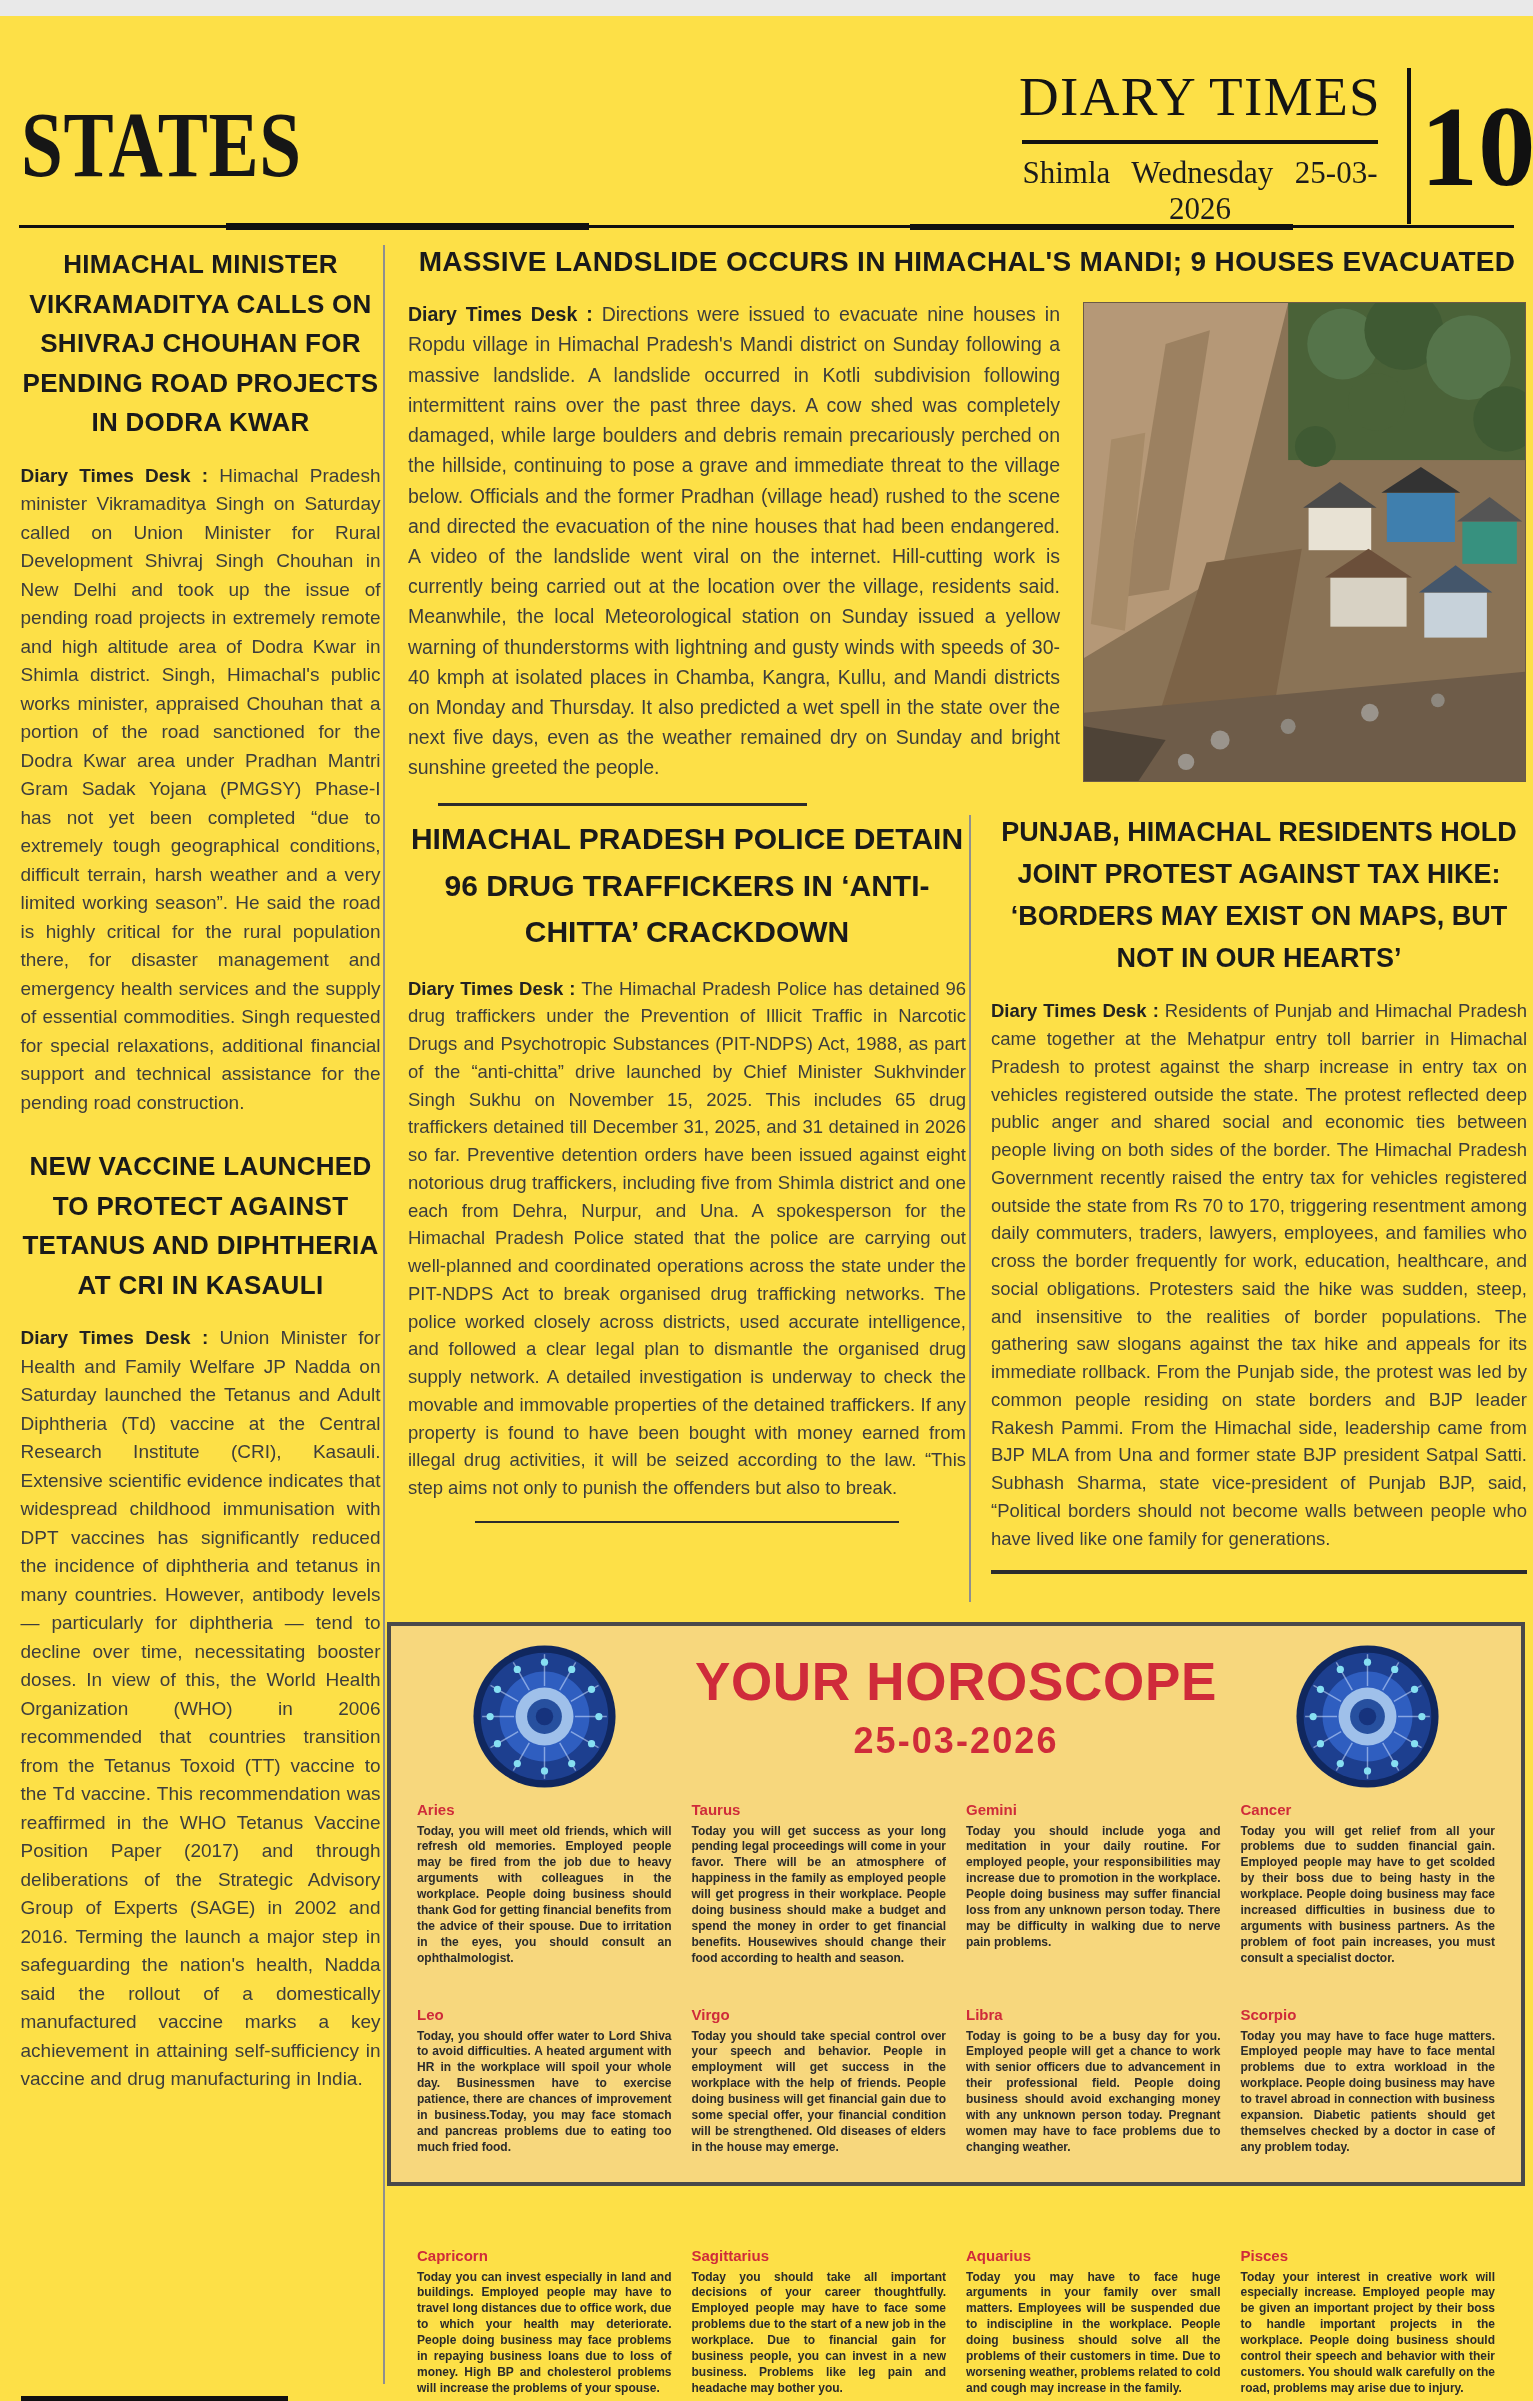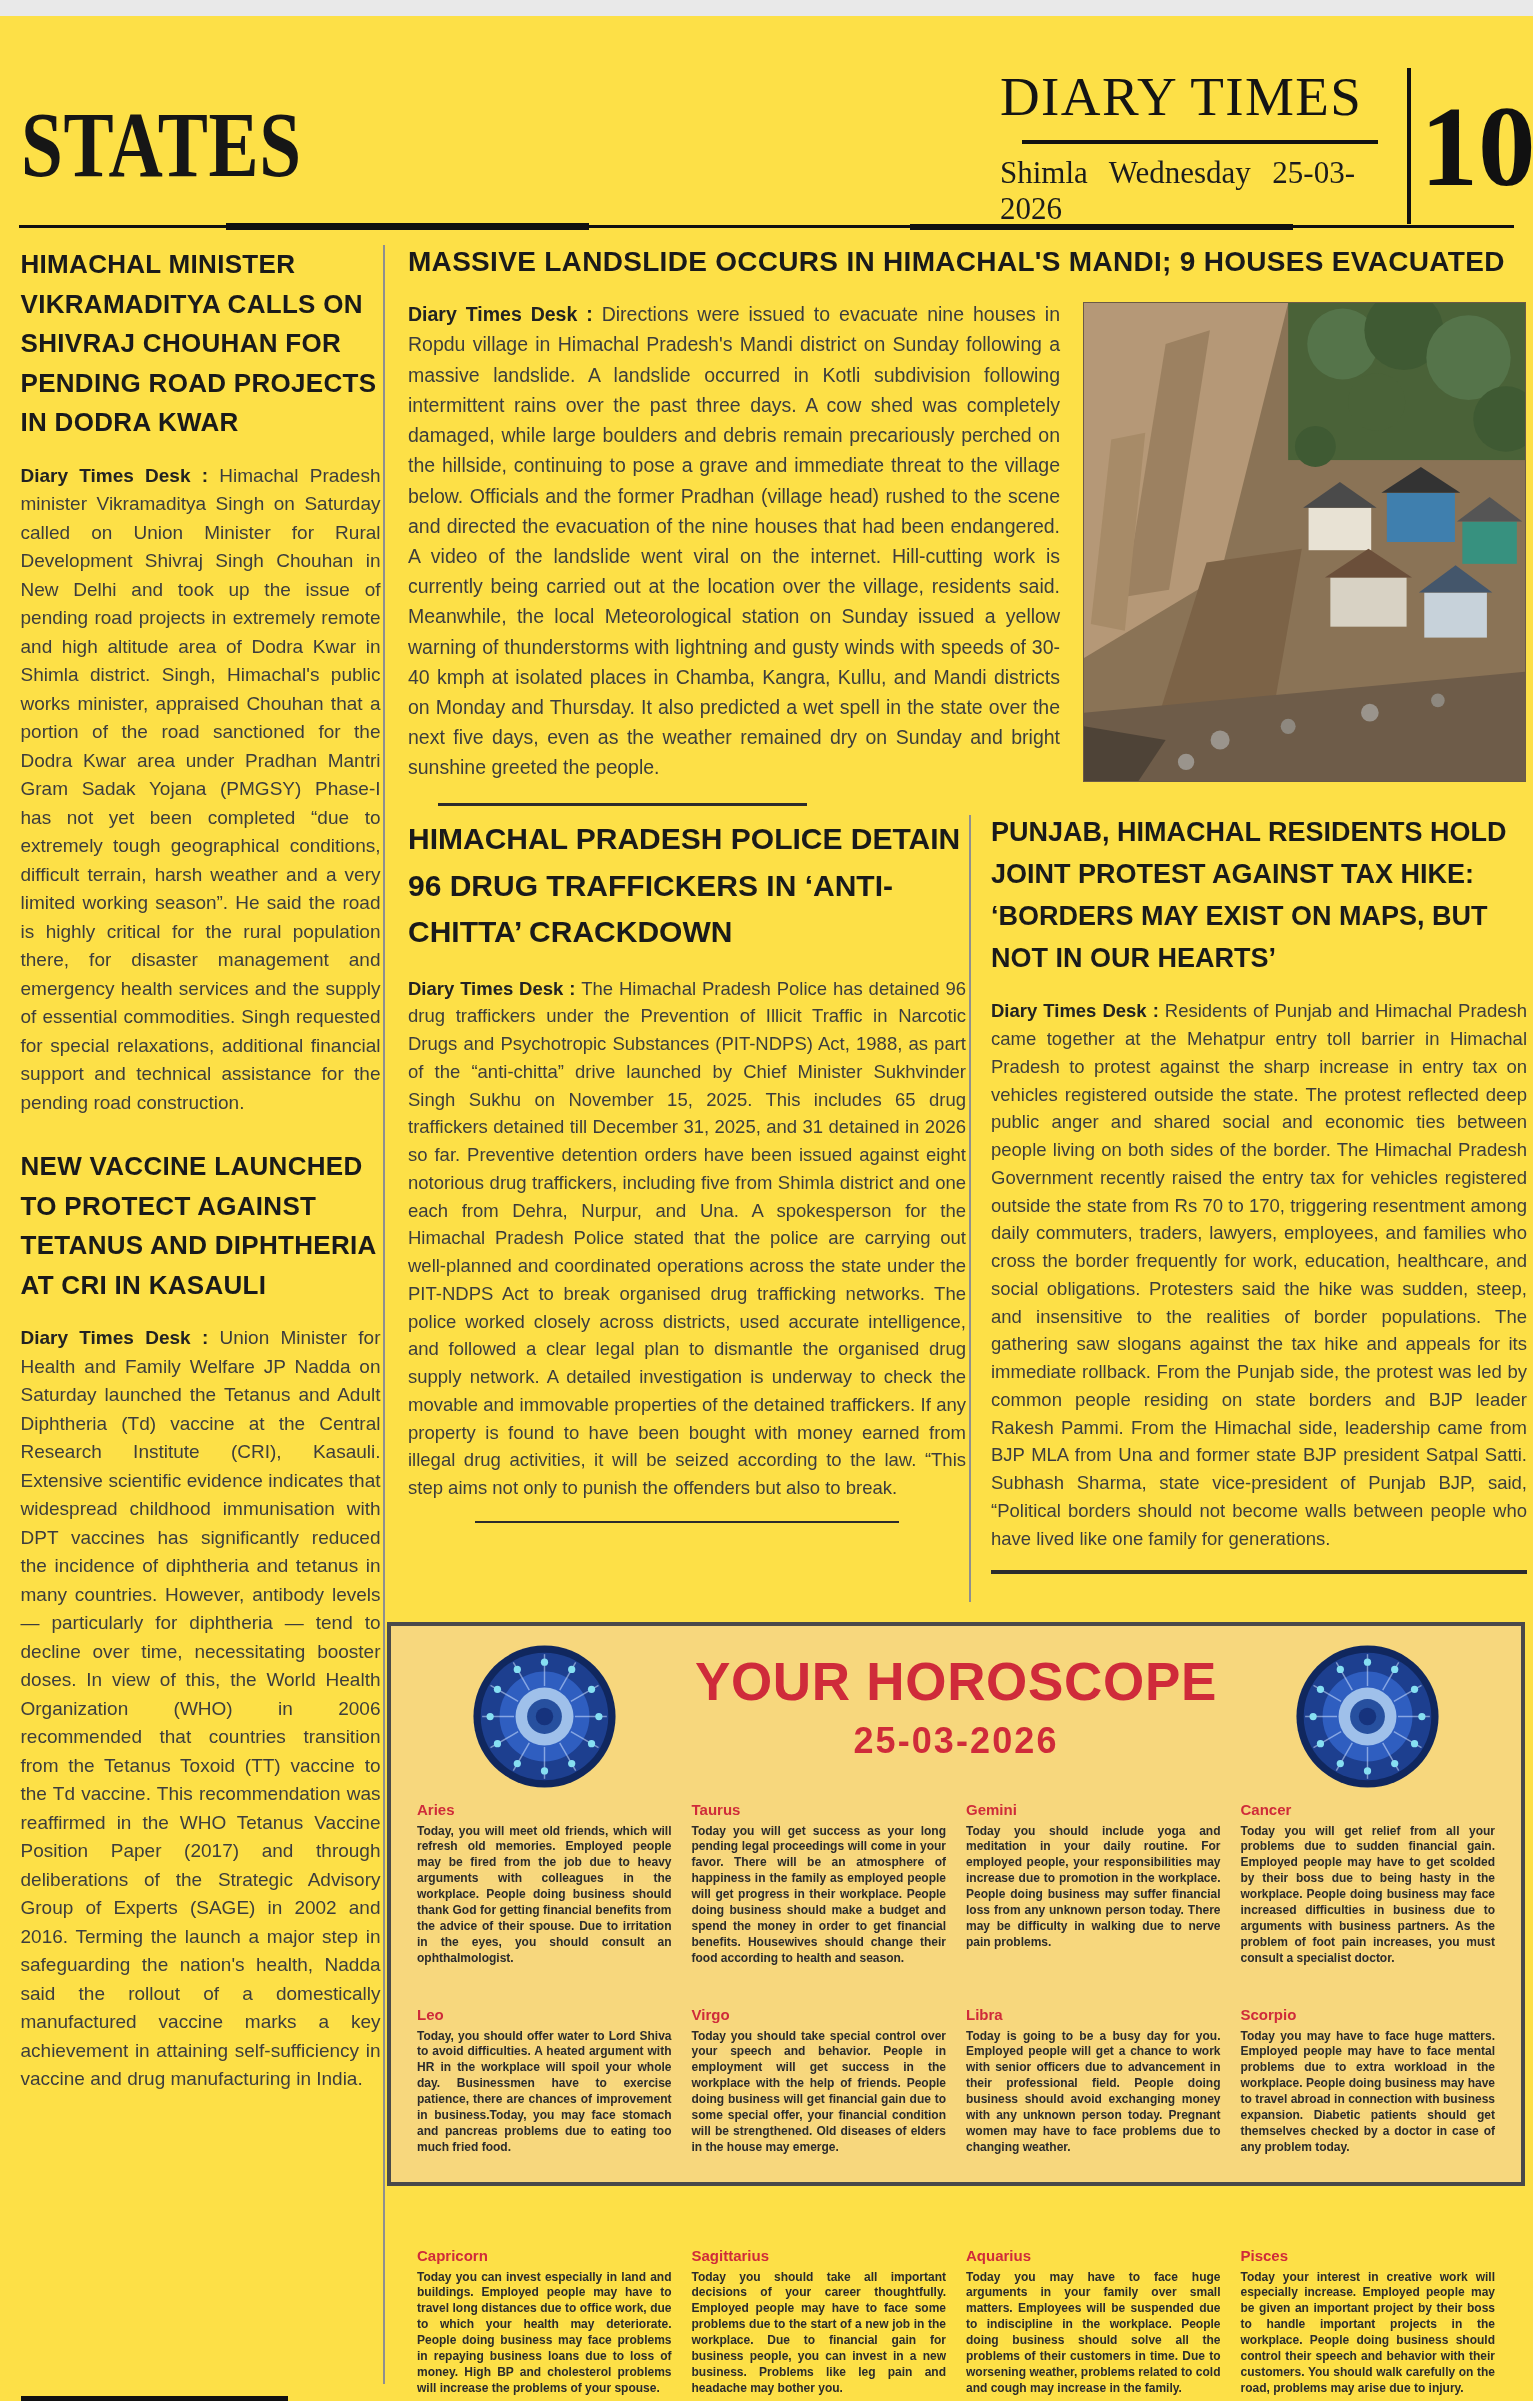--- a/index.html
+++ b/index.html
@@ -8,38 +8,38 @@
     position:relative; width:1533px; height:2401px; margin:16px auto;
     background:#fde047; font-family:"Liberation Sans", sans-serif; overflow:hidden;
   }
   
   .states-title {
     position:absolute; left:20.5px; top:63px;
     font-family:"Liberation Serif", serif; font-size:94px; font-weight:700;
     color:#161616; letter-spacing:0.7px; transform:scaleX(.80); transform-origin:left;
     line-height:1.4;
   }
-  .mast { position:absolute; left:1000px; top:49px; width:400px; text-align:left; }
+  .mast { position:absolute; left:1000px; top:49px; width:400px; text-align:center; }
   .mast-title { font-family:"Liberation Serif", serif; font-size:55px; color:#141414; letter-spacing:1.4px; }
   .mast-rule { width:356px; height:3.4px; background:#121212; margin:12.3px auto 11px; }
   .mast-dateline { font-family:Liberation Serif, serif; font-size:31px; color:#1c1c1c; word-spacing:13.7px; }
   .pagenum-box { position:absolute; left:1407px; top:52px; height:156px; border-left:4.1px solid #111;
     padding-left:9.6px; display:flex; align-items:center; }
   .pagenum-text { font-family:"Liberation Serif", serif; font-weight:700; font-size:115px; color:#111; line-height:1; }
   .hdr-rule   { position:absolute; left:19px;  top:209px; width:1495px; height:3.4px;  background:#101010; }
   .hdr-rule-a { position:absolute; left:226px; top:207px; width:363px;  height:6.8px; background:#101010; }
   .hdr-rule-b { position:absolute; left:910px;top:208px; width:383px;  height:5.5px;  background:#101010; }
   
   .sep-left { position:absolute; left:383px;  top:229px;  width:2.1px; height:2139px; background:#8f8f8f; }
   .sep-mid  { position:absolute; left:969px; top:799px; width:2.1px; height:787px; background:#8f8f8f; }
   .land-rule   { position:absolute; left:438px; top:787px; width:369px; height:2.7px; background:#2c2c2c; }
   .bottom-rule-left { position:absolute; left:20.5px; top:2380px; width:267px; height:9.6px; background:#101010; }
   .bottom-rule { position:absolute; left:20.5px; top:2393px; width:1493px; height:4.1px; background:#101010; }
   
-  .headline { font-weight:bold; color:#1a1a1a; }
+  .headline { font-weight:bold; text-align:center; color:#1a1a1a; }
   .byline { font-weight:bold; color:#222; }
   .art-body { text-align:justify; color:#3d3d3d; }
   .col-left { position:absolute; left:20.5px; top:229px; width:360px; }
   .col-left .headline { font-size:26px; line-height:1.52; letter-spacing:0.3px; }
   .col-left .art-body { margin-top:19px; font-size:19px; line-height:1.5; }
   .headline-2 { margin-top:30px; }
   .land { position:absolute; left:408px; top:226px; width:1118px; height:579px; overflow:hidden; }
   .land .headline { font-size:28px; line-height:1.4; letter-spacing:0.3px; }
   .land .art-body { margin-top:18px; font-size:19.5px; line-height:1.55; }
   .photo { float:right; width:443px; height:480px; margin:2.7px 0 9.6px 23px; border:0.7px solid #6b5a46; }

